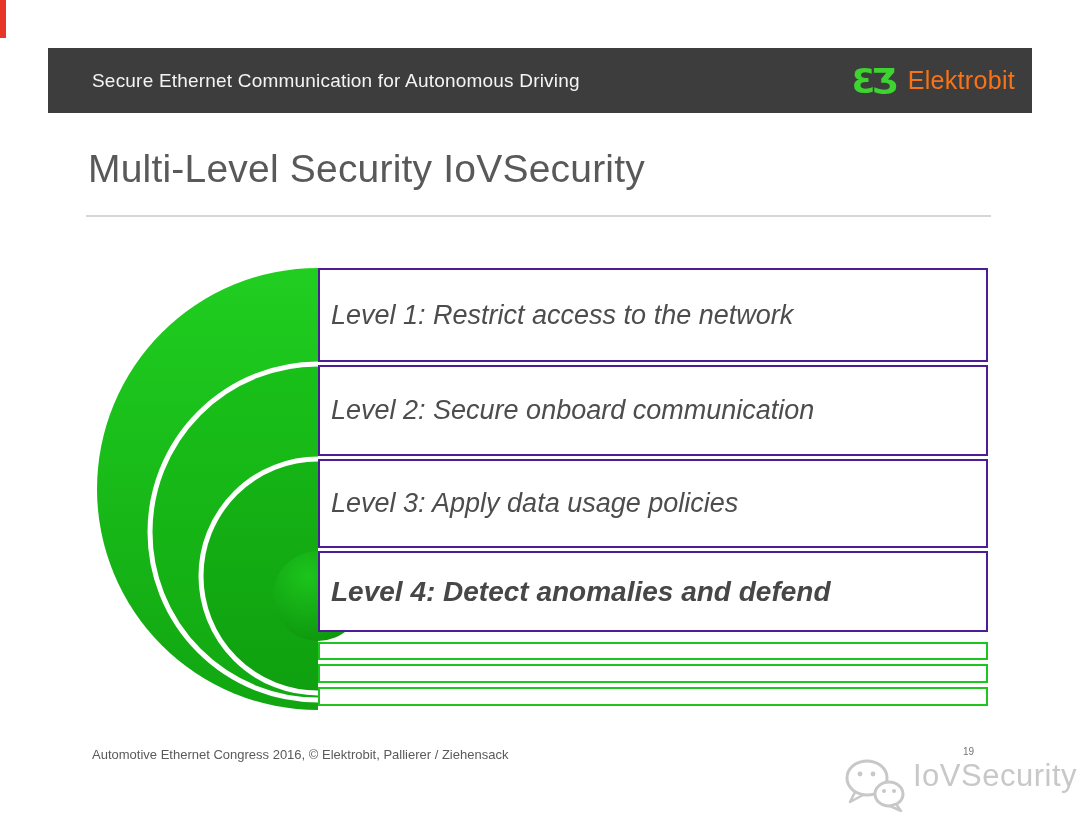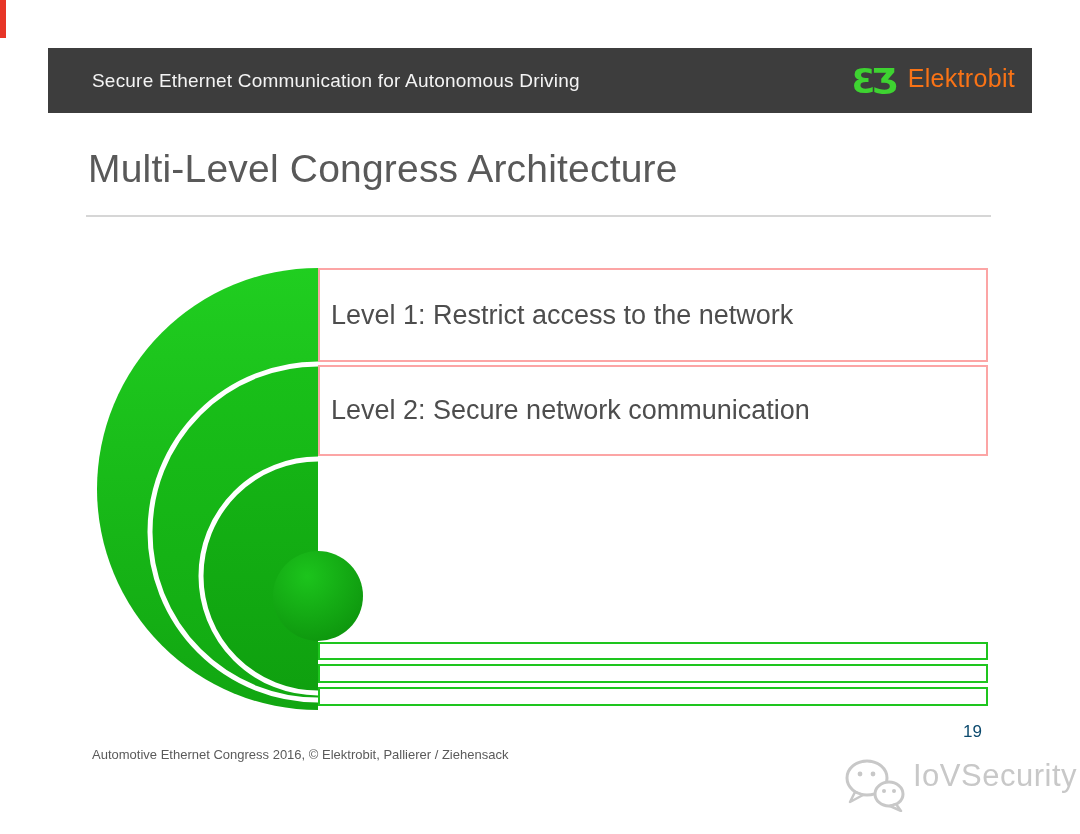--- a/index.html
+++ b/index.html
@@ -10,57 +10,57 @@
   }
   .red-bar { position:absolute; left:0; top:0; width:6px; height:38px; background:#e73527; }
 
   
   .header {
     position:absolute; left:48px; top:48px; width:984px; height:65px;
     background:#3d3d3d; display:flex; align-items:center; justify-content:space-between;
     padding:0 17px 0 44px;
   }
   .header-title { color:#f4f4f4; font-size:19px; letter-spacing:0.2px; }
-  .logo { display:flex; align-items:flex-start; gap:10px; }
+  .logo { display:flex; align-items:center; gap:10px; }
   .logo-glyph {
     font-family:"DejaVu Sans", sans-serif; font-weight:bold; font-size:34px;
     color:#3ed331; letter-spacing:-4px; line-height:1; padding-right:4px;
   }
   .logo-text { color:#f97316; font-size:25px; letter-spacing:0.3px; }
 
   
   .slide-title {
     position:absolute; left:88px; top:147px; font-size:39px; font-weight:400;
     color:#595959; letter-spacing:0.2px;
   }
   .title-rule { position:absolute; left:86px; top:215px; width:905px; height:2px; background:#d6d6d6; }
 
   
   .diagram { position:absolute; left:90px; top:258px; width:900px; height:456px; }
   .circles { position:absolute; left:0; top:0; }
   .bar {
     position:absolute; left:228px; width:670px; background:#ffffff;
-    border:2px solid #fca5a5; display:flex; align-items:center; padding-left:11px;
-    font-size:27px; color:#4d4d4d;
+    border:2px solid #4c1d95; display:flex; align-items:center; padding-left:11px;
+    font-size:27px; color:#4d4d4d;font-style:italic;
   }
   .bar-1 { top:10px;  height:94px; }
   .bar-2 { top:107px; height:91px; }
   .bar-3 { top:201px; height:89px; }
   .bar-4 { top:293px; height:81px; font-weight:bold; font-size:28px; color:#474747; }
   .strip {
     position:absolute; left:228px; width:670px; background:#ffffff;
     border:2px solid #1ec51e;
   }
   .strip-1 { top:384px; height:18px; }
   .strip-2 { top:406px; height:19px; }
   .strip-3 { top:429px; height:19px; }
 
   
   .footer-credit { position:absolute; left:92px; top:747px; font-size:13px; color:#5a5a5a; }
-  .page-number  { position:absolute; left:963px; top:722px; font-size:17px; color:#0c4a6e; }
+  .page-number  { position:absolute; left:963px; top:746px; font-size:10px; color:#737373; }
 
   
   .watermark { position:absolute; left:843px; top:758px; display:flex; align-items:flex-start; gap:6px; }
   .watermark-text {
     font-size:31px; color:#c8c8c8; letter-spacing:0.5px;
     text-shadow:0 1px 0 rgba(255,255,255,0.9);
   }
 </style>
 </head>
 <body>
@@ -70,21 +70,21 @@
   <div class="red-bar"></div>
 
   <header class="header">
     <span class="header-title">Secure Ethernet Communication for Autonomous Driving</span>
     <div class="logo">
       <span class="logo-glyph">ƐƷ</span>
       <span class="logo-text">Elektrobit</span>
     </div>
   </header>
 
-  <h1 class="slide-title">Multi-Level Congress Architecture</h1>
+  <h1 class="slide-title">Multi-Level Security IoVSecurity</h1>
   <div class="title-rule"></div>
 
   <div class="diagram">
     <svg class="circles" width="900" height="456" viewBox="0 0 900 456">
       <defs>
         <linearGradient id="g1" x1="0" y1="0" x2="0" y2="1">
           <stop offset="0" stop-color="#20ce20"></stop>
             <stop offset="1" stop-color="#11a611"></stop>
         </linearGradient>
         <linearGradient id="g2" x1="0" y1="0" x2="0" y2="1">
@@ -105,21 +105,27 @@
       <path d="M228,106 A168,168 0 0 0 228,442" fill="none" stroke="#ffffff" stroke-width="5"></path>
       <path d="M228,201 A117,117 0 0 0 228,435 Z" fill="url(#g3)"></path>
       <path d="M228,201 A117,117 0 0 0 228,435" fill="none" stroke="#ffffff" stroke-width="5"></path>
       <circle cx="228" cy="338" r="45" fill="url(#g4)"></circle>
     </svg>
 
     <div class="bar bar-1">
       <span>Level 1: Restrict access to the network</span>
     </div>
     <div class="bar bar-2">
-      <span>Level 2: Secure network communication</span>
+      <span>Level 2: Secure onboard communication</span>
+    </div>
+    <div class="bar bar-3">
+      <span>Level 3: Apply data usage policies</span>
+    </div>
+    <div class="bar bar-4">
+      <span>Level 4: Detect anomalies and defend</span>
     </div>
 
     <div class="strip strip-1"></div>
     <div class="strip strip-2"></div>
     <div class="strip strip-3"></div>
   </div>
 
   <div class="footer-credit">Automotive Ethernet Congress 2016, © Elektrobit, Pallierer / Ziehensack</div>
   <div class="page-number">19</div>
 

